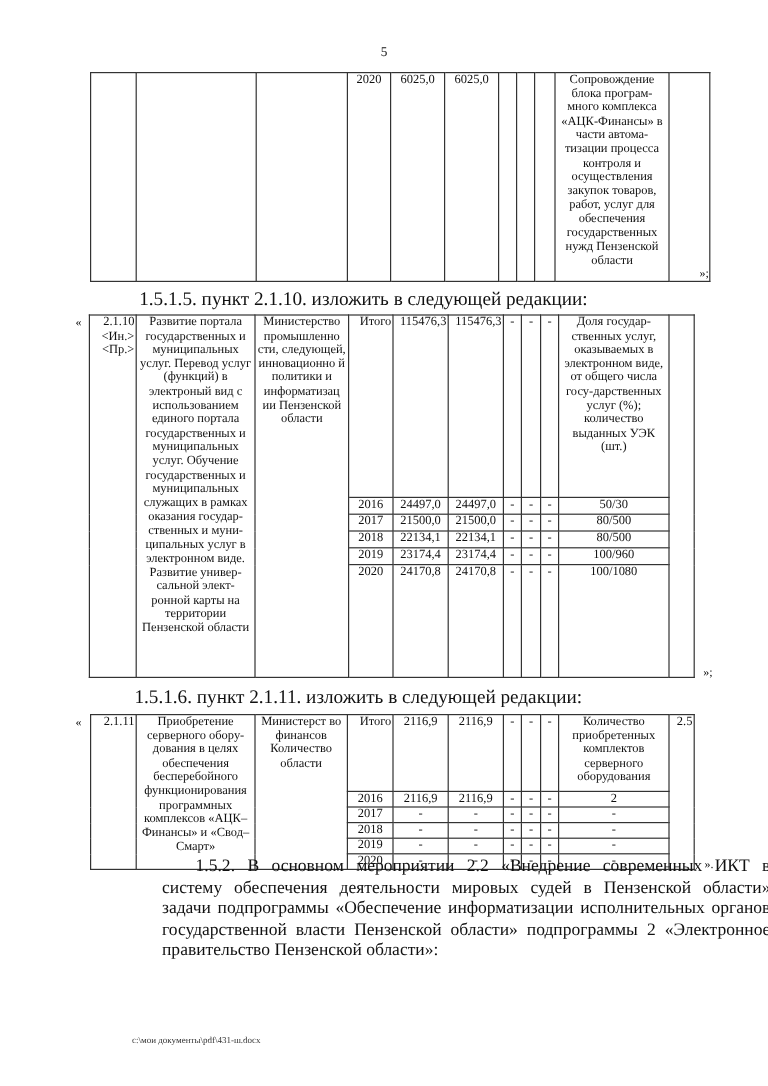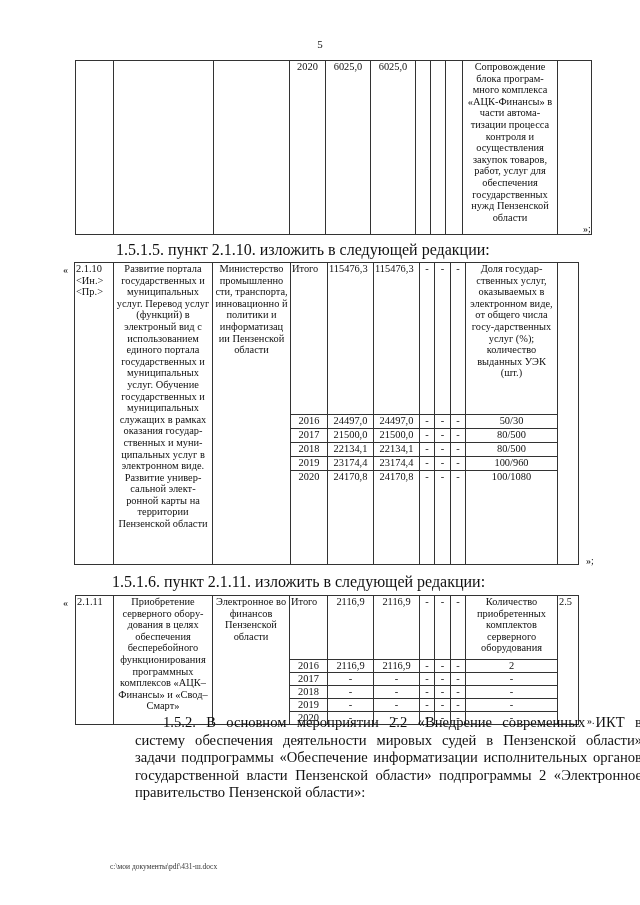--- a/index.html
+++ b/index.html
@@ -2,21 +2,21 @@
 <html><head>
 <meta charset="utf-8">
 <style>
   html, body { margin:0; padding:0; background:#fff; }
   body { width:640px; height:905px; position:relative; overflow:hidden;
          font-family:"Liberation Serif", "DejaVu Serif", serif; color:#111; }
   .pagenum { position:absolute; top:38px; left:0; width:640px; text-align:center; font-size:11px; }
   table.t { position:absolute; border-collapse:collapse; table-layout:fixed; font-size:10.4px; line-height:11.6px; }
   table.t td { border:1px solid #333; padding:0 1px; vertical-align:top; overflow:hidden; }
   .c { text-align:center; }
-  .l { text-align:left; }
+  .l { text-align:right; }
   .q { position:absolute; font-size:10px; }
   .para { position:absolute; font-size:16px; line-height:17px; }
   .body-para { position:absolute; left:88px; width:507px; font-size:14.6px; line-height:17.5px; text-align:justify; }
   .footer { position:absolute; left:74px; top:862px; font-size:7.5px; color:#333;padding-left:36px; }
 </style>
 </head>
 <body>
 
 <div class="pagenum">5</div>
 
@@ -66,21 +66,21 @@
       <col style="width:15px">
       <col style="width:16px">
     <col style="width:15px">
       <col style="width:92px">
       <col style="width:21px">
   </colgroup>
   <tbody>
       <tr style="height:152px;">
     <td class="l" rowspan="6">2.1.10 &lt;Ин.&gt; &lt;Пр.&gt;</td>
     <td class="c" rowspan="6">Развитие портала государственных и муниципальных услуг. Перевод услуг (функций) в электроный вид с использованием единого портала государственных и муниципальных услуг. Обучение государственных и муниципальных служащих в рамках оказания государ-ственных и муни-ципальных услуг в электронном виде. Развитие универ-сальной элект-ронной карты на территории Пензенской области</td>
-    <td class="c" rowspan="6">Министерство промышленно сти, транспорта, инновационно й политики и информатизац ии Пензенской области</td>
+    <td class="c" rowspan="6">Министерство промышленно сти, следующей, инновационно й политики и информатизац ии Пензенской области</td>
     <td class="l">Итого</td>
     <td class="l">115476,3</td>
     <td class="l">115476,3</td>
     <td class="c">-</td>
     <td class="c">-</td>
     <td class="c">-</td>
     <td class="c">Доля государ-ственных услуг, оказываемых в электронном виде, от общего числа госу-дарственных услуг (%); количество выданных УЭК (шт.)</td>
     <td rowspan="6"></td>
   </tr>
   <tr style="height:14px;">
@@ -146,21 +146,21 @@
       <col style="width:15px">
       <col style="width:16px">
     <col style="width:15px">
       <col style="width:92px">
       <col style="width:21px">
   </colgroup>
   <tbody>
       <tr style="height:64px;">
     <td class="l" rowspan="6">2.1.11</td>
     <td class="c" rowspan="6">Приобретение серверного обору-дования в целях обеспечения бесперебойного функционирования программных комплексов «АЦК–Финансы» и «Свод–Смарт»</td>
-    <td class="c" rowspan="6">Электронное во финансов Пензенской области</td>
+    <td class="c" rowspan="6">Министерст во финансов Количество области</td>
     <td class="l">Итого</td>
     <td class="c">2116,9</td>
     <td class="c">2116,9</td>
     <td class="c">-</td>
     <td class="c">-</td>
     <td class="c">-</td>
     <td class="c">Количество приобретенных комплектов серверного оборудования</td>
     <td class="l" rowspan="6">2.5</td>
   </tr>
   <tr class="sm" style="height:13px;">

